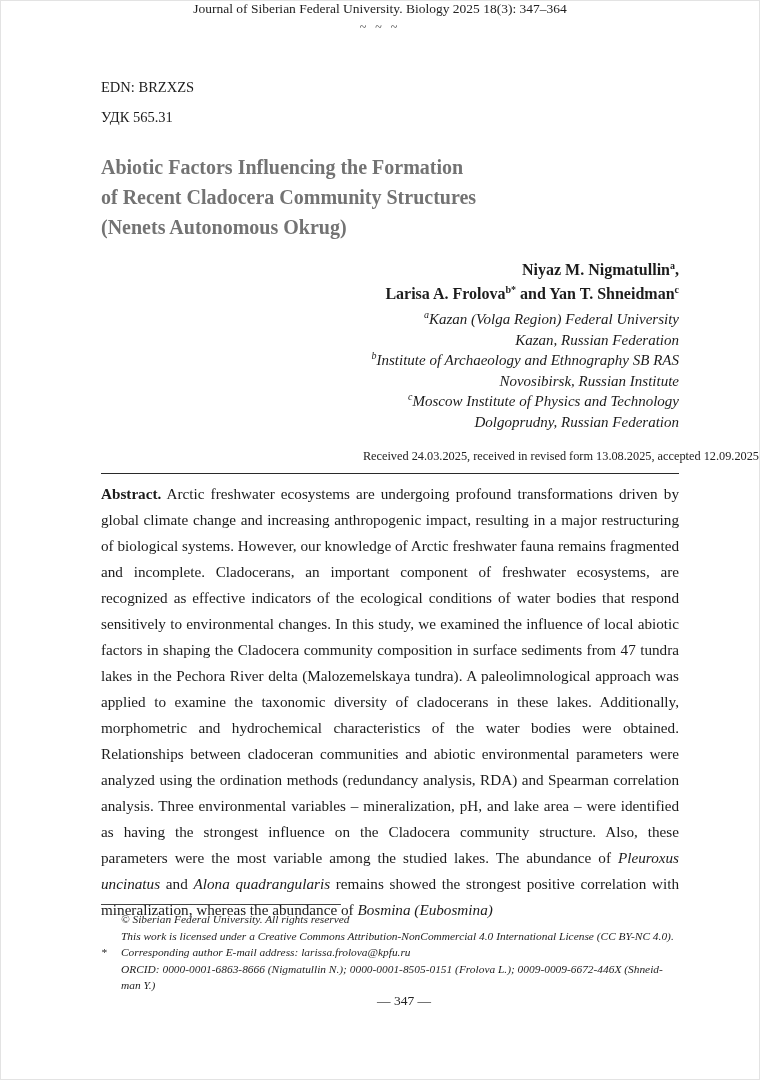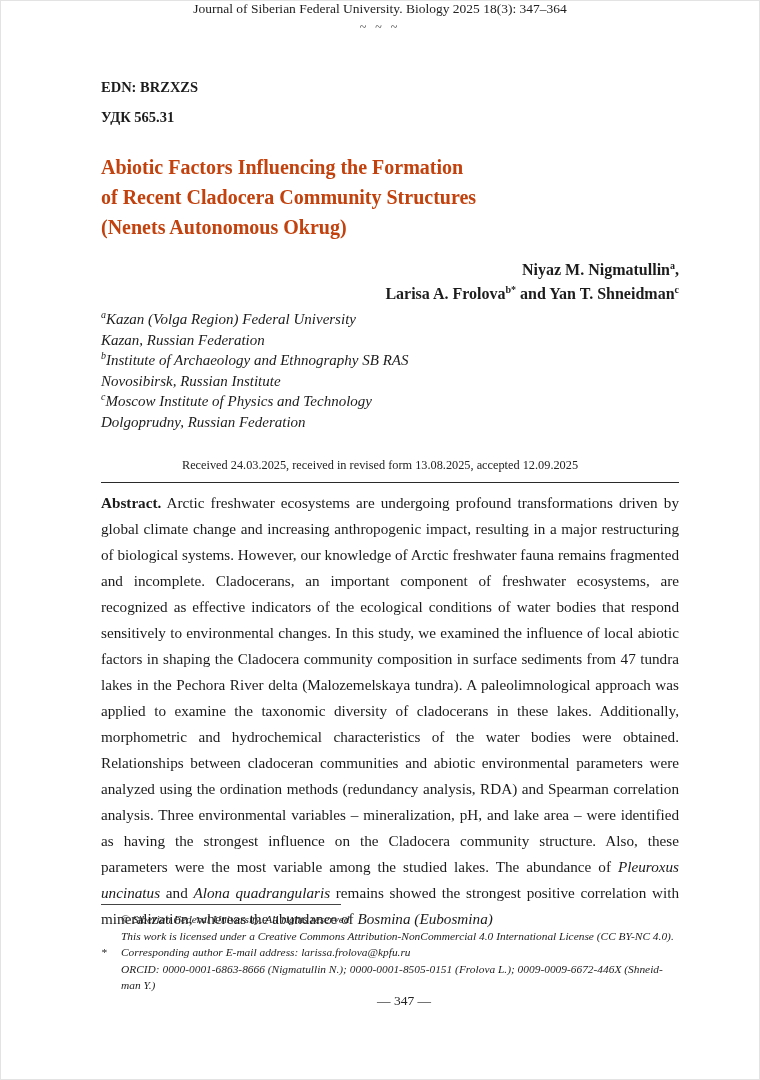--- a/index.html
+++ b/index.html
@@ -8,35 +8,35 @@
     width: 760px; height: 1080px; position: relative;
     background: #ffffff;
     font-family: "Liberation Serif", "DejaVu Serif", serif;
     color: #1c1c1c;
     overflow: hidden;
     border: 1px solid #e3e3e3;
   }
   .journal-header { text-align: center; font-size: 13.5px; color: #222; }
   .ornament { text-align: center; font-size: 12px; margin-top: 3px; letter-spacing: 3px; color: #333; }
 
-  .meta { margin: 44px 80px 12px 100px; font-size: 14.5px; font-weight: bold; }
+  .meta { margin: 44px 80px 12px 100px; font-size: 14.5px; }
   .meta .edn { margin-bottom: 13px; }
 
   .article-title {
     margin: 26px 80px 0 100px;
-    font-size: 20px; font-weight: bold; line-height: 30px; color: #c2410c;
+    font-size: 20px; font-weight: bold; line-height: 30px; color: #737373;
   }
 
   .authors-block { margin: 16px 80px 0 100px; text-align: right; }
   .author-line { font-size: 16px; font-weight: bold; line-height: 24px; }
   .author-line sup, .affiliation-line sup { font-size: 10px; line-height: 0; }
 
-  .affiliations { margin: 3px 80px 0 100px; font-style: italic; font-size: 15px; line-height: 20.5px; }
+  .affiliations { margin: 3px 80px 0 100px; text-align: right; font-style: italic; font-size: 15px; line-height: 20.5px; }
 
-  .received-line { margin-top: 26px; text-align: center; font-size: 12.3px; color: #222; }
+  .received-line { margin-top: 17px; text-align: right; font-size: 12.3px; color: #222; }
 
   .abstract-rule { margin: 9px 80px 0 100px; border-top: 1.6px solid #2a2a2a; }
 
   .abstract {
     margin: 7px 80px 0 100px;
     font-size: 15.2px; line-height: 26px; text-align: justify; color: #1b1b1b;
   }
   .abstract .abstract-label { font-weight: bold; }
   .abstract .species { font-style: italic; }
 

